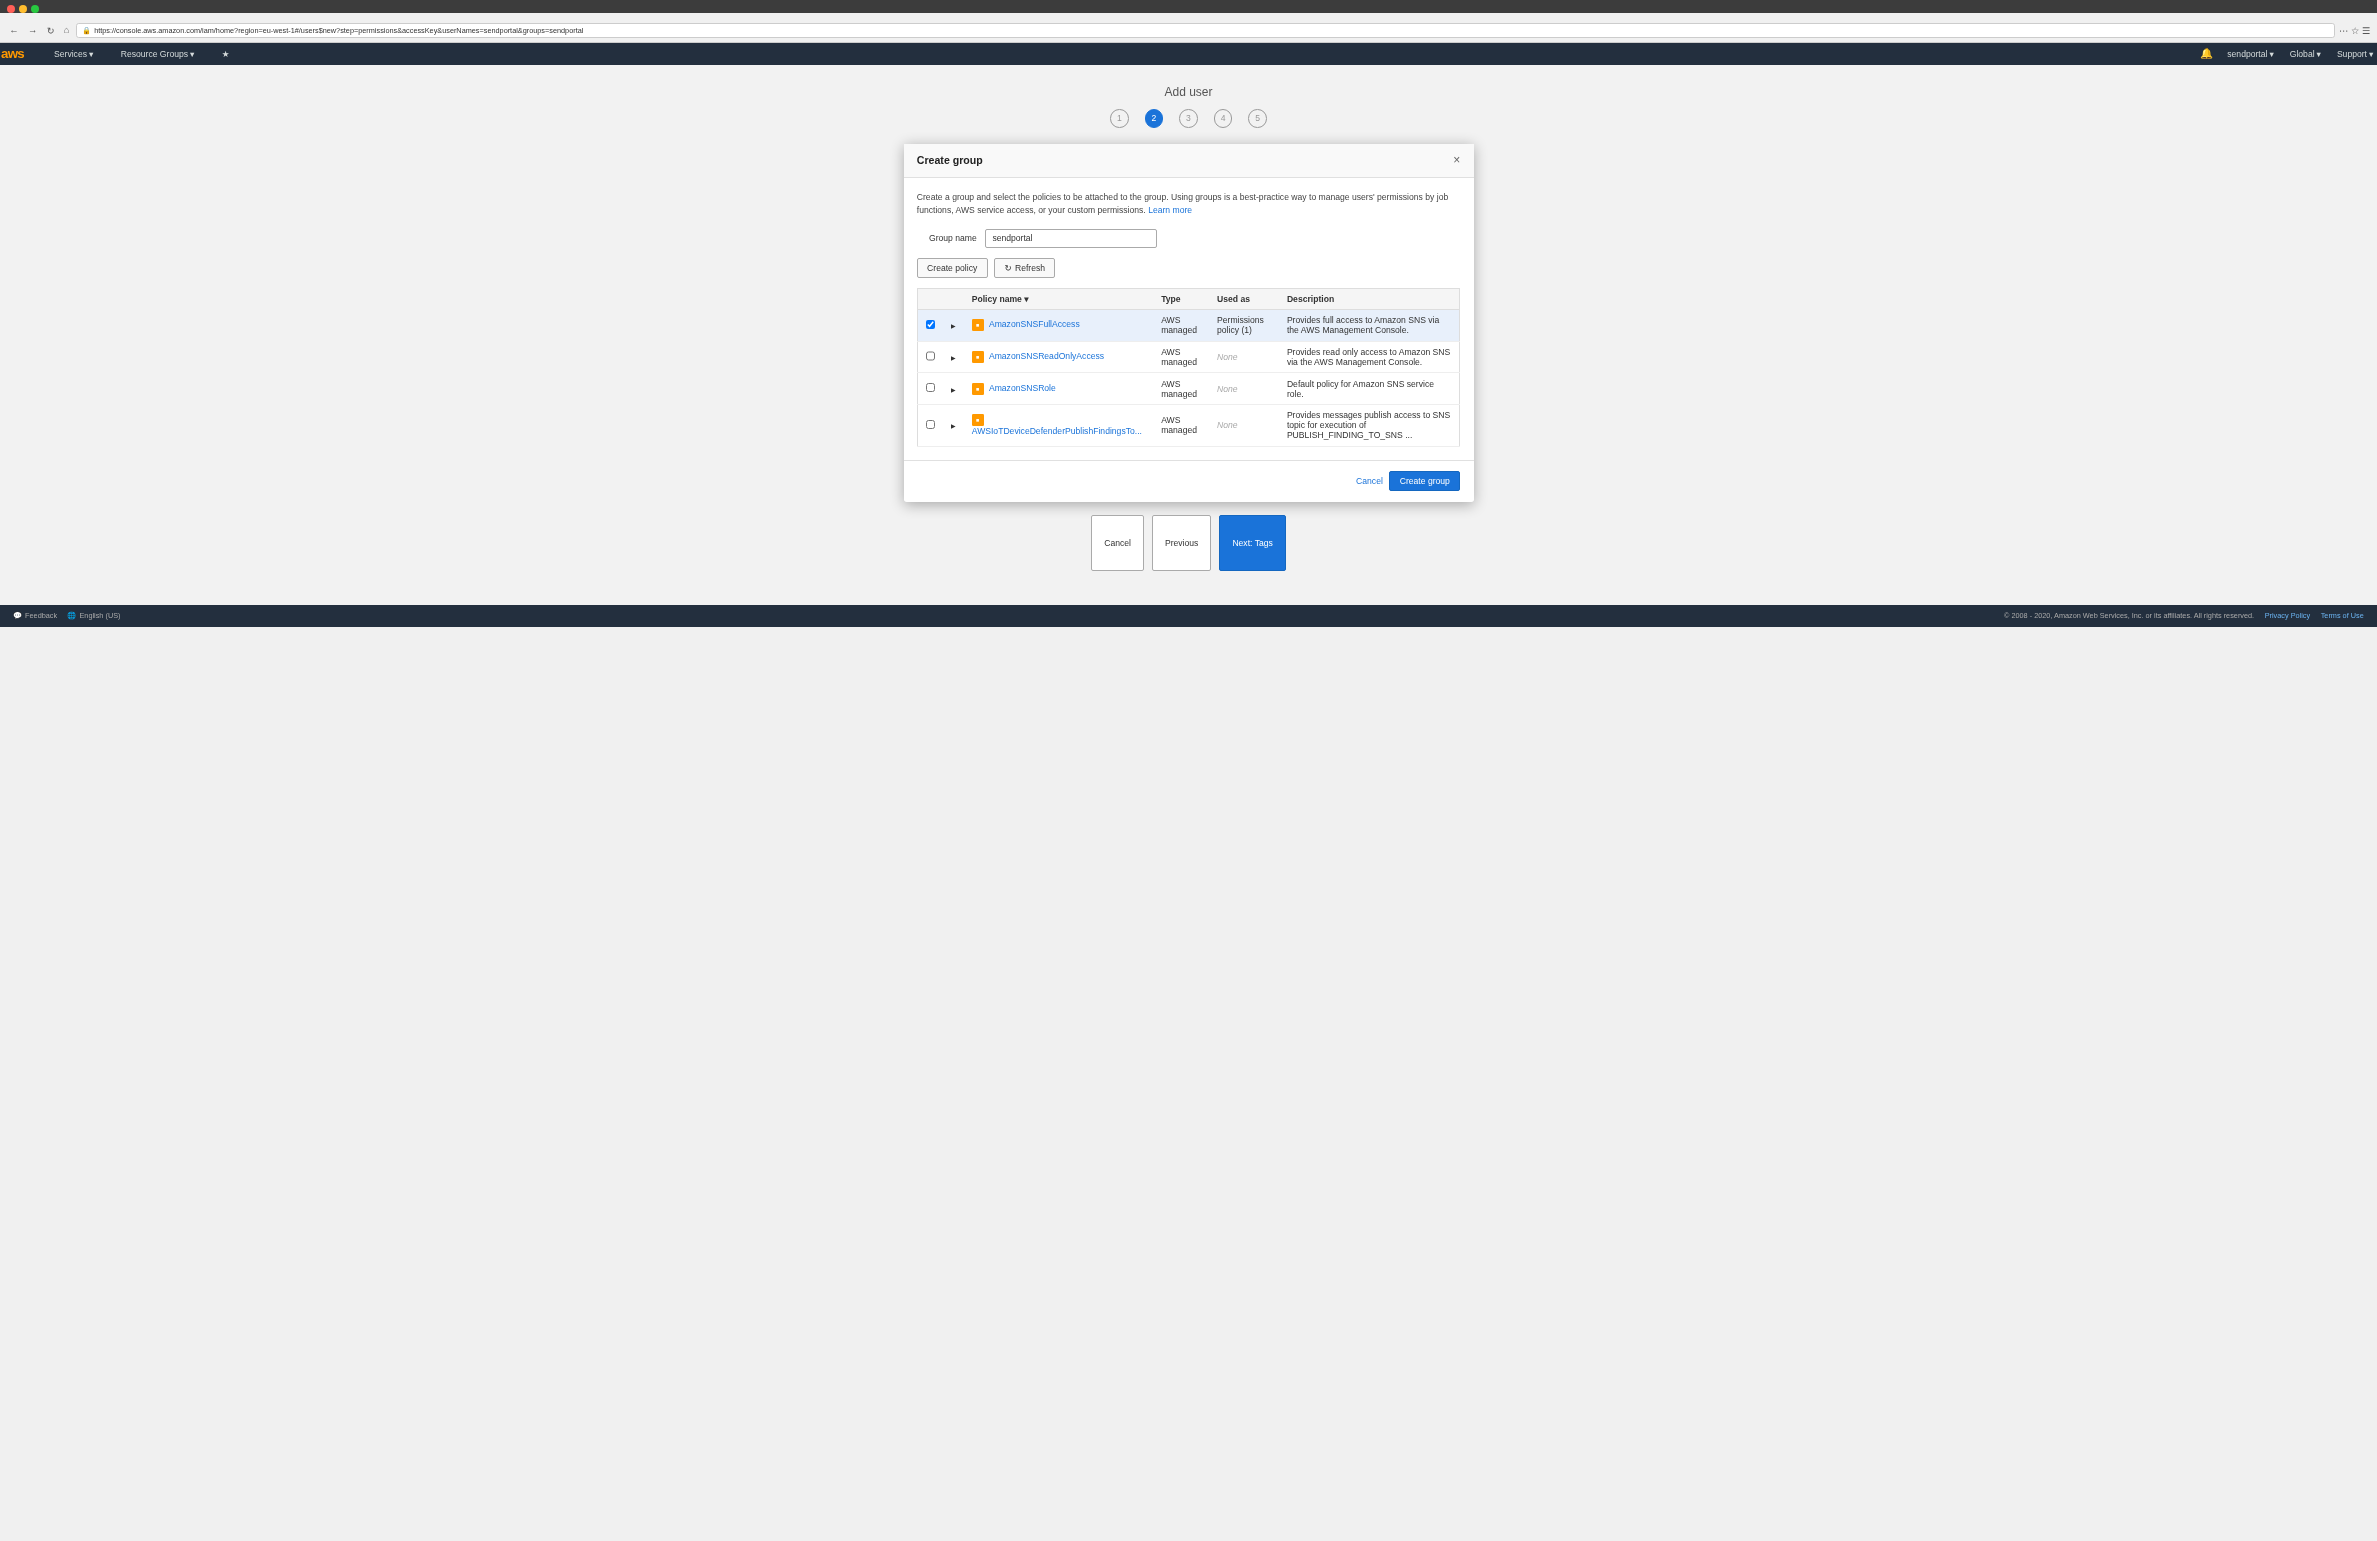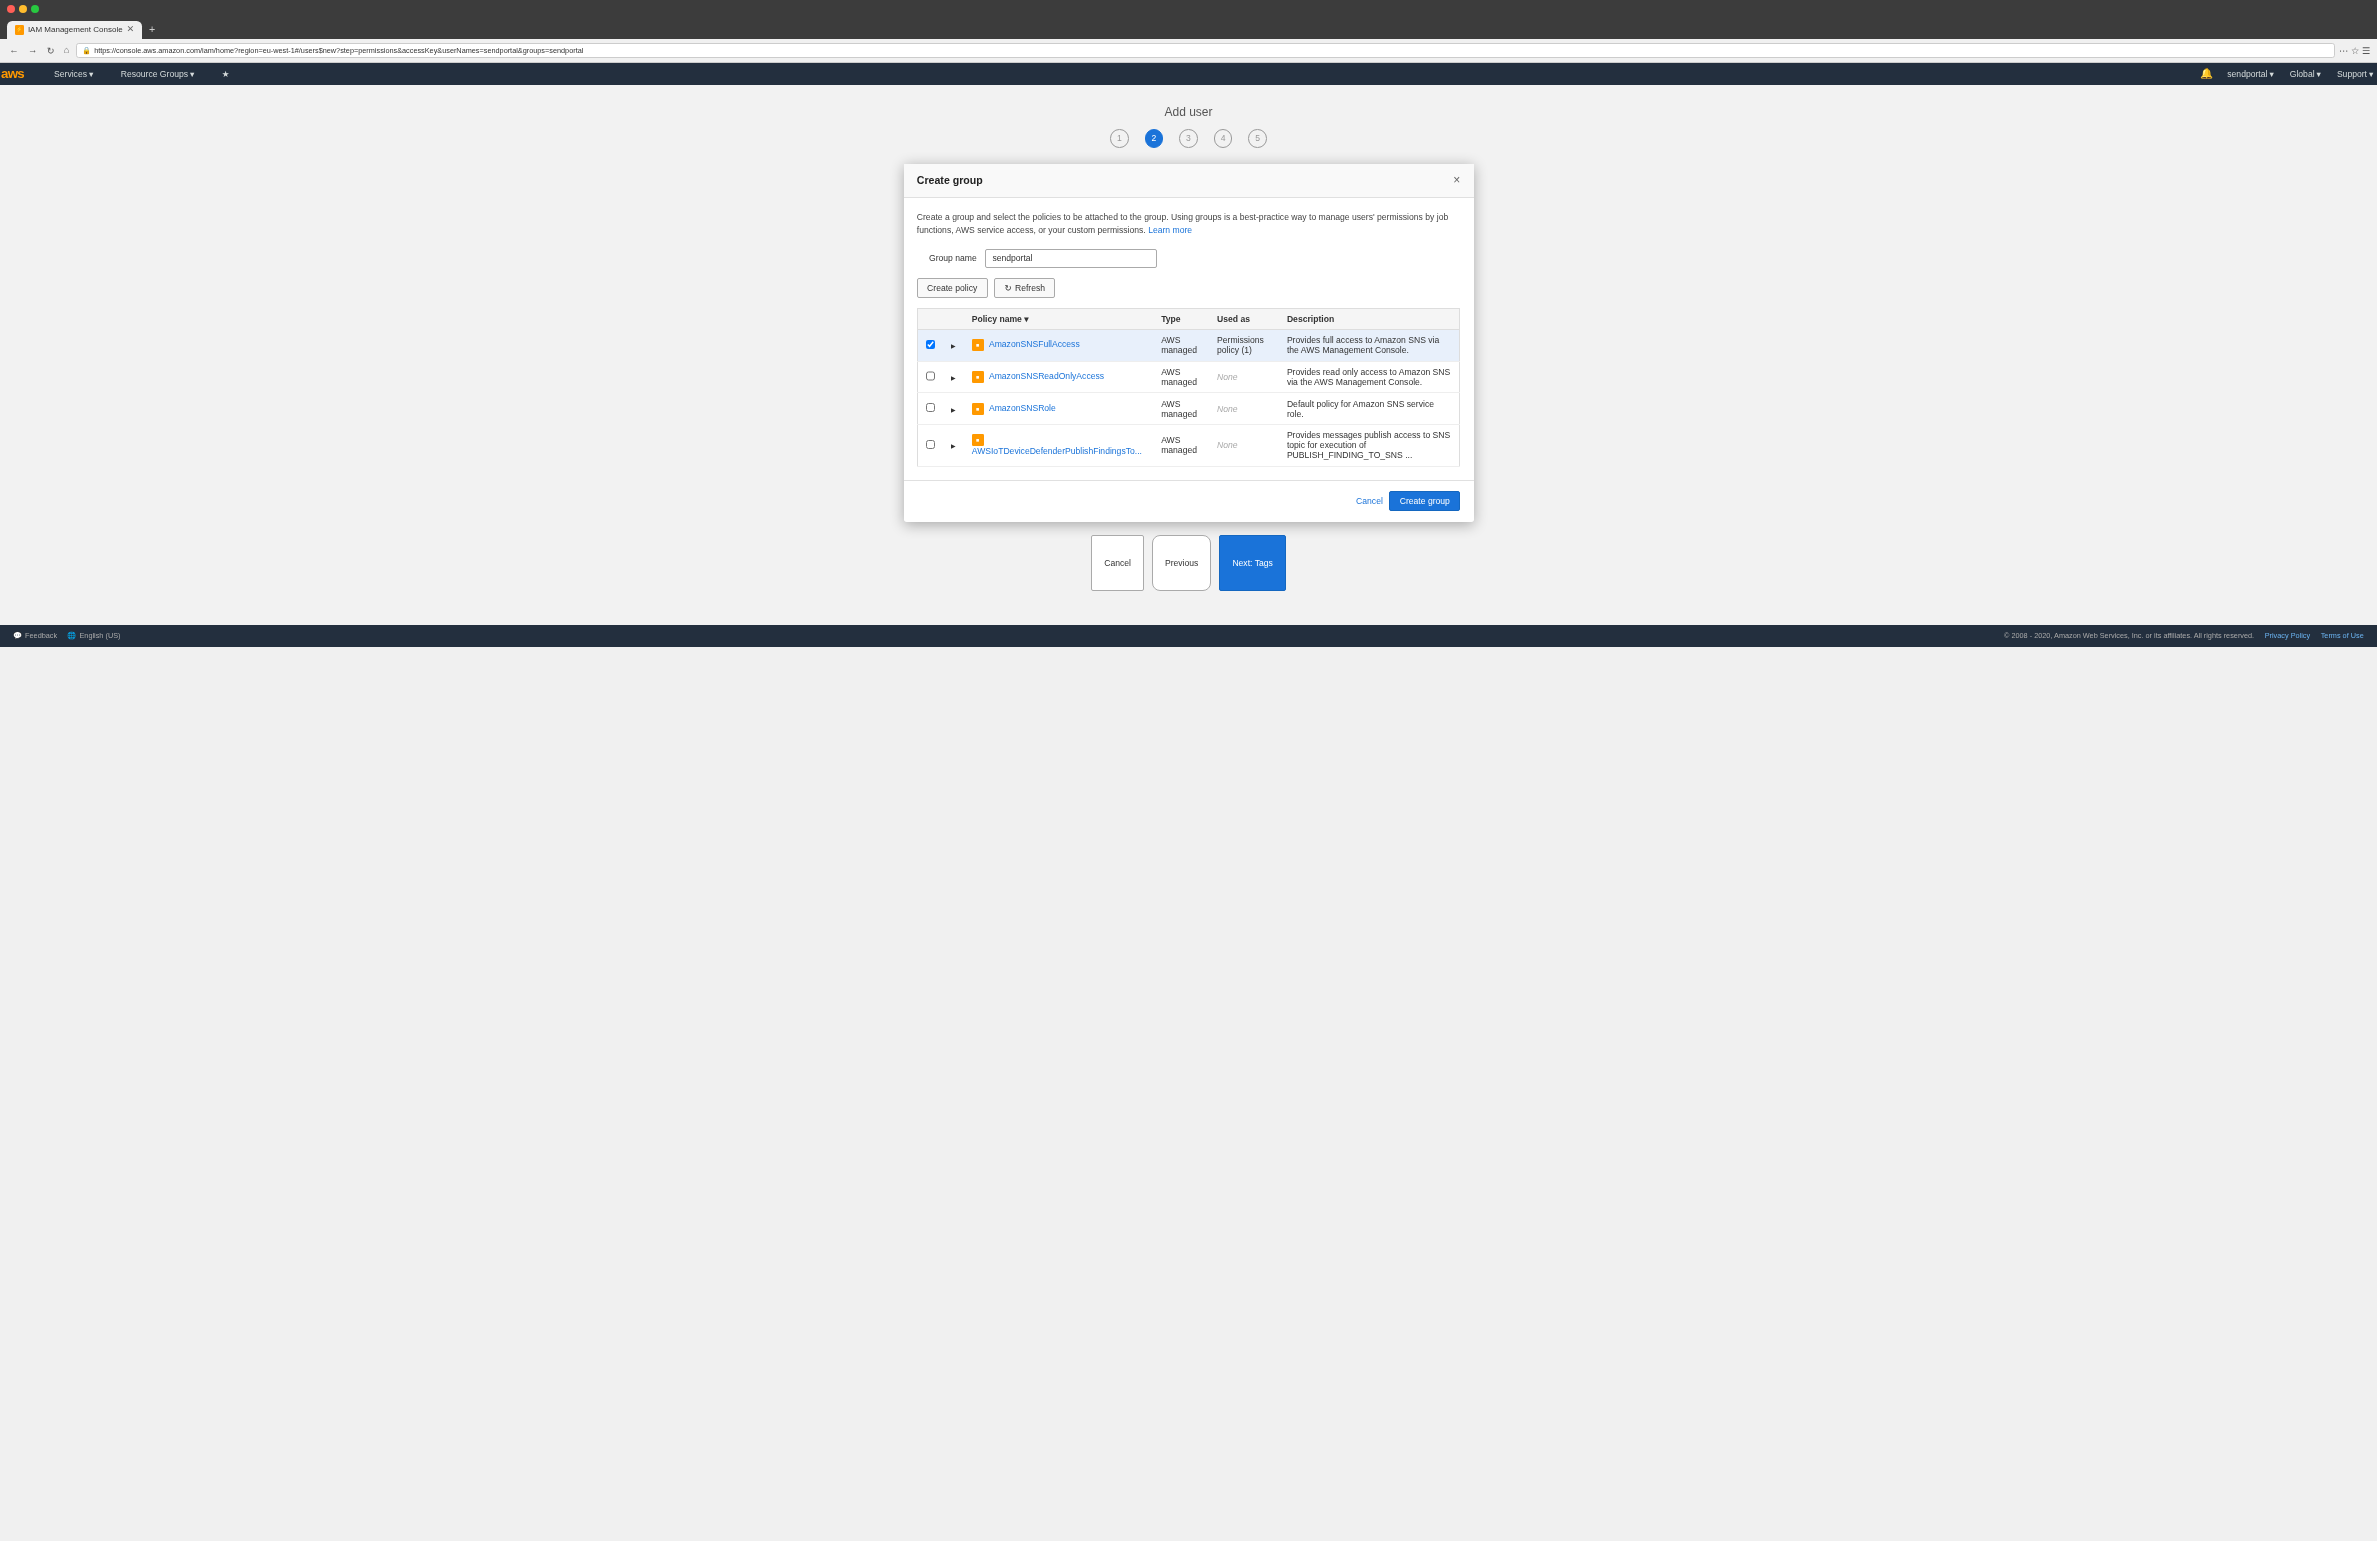--- a/index.html
+++ b/index.html
@@ -408,21 +408,21 @@
       font-size: 8.6px;
       border-radius: 2px;
       cursor: pointer;
     }
     .btn-prev {
       background: white;
       color: #333;
       border: 0.7px solid #aaa;
       padding: 22px 12px;
       font-size: 8.6px;
-      border-radius: 8px;
+      border-radius: 2px;
       cursor: pointer;
     }
     .btn-cancel-page {
       background: white;
       color: #333;
       border: 0.7px solid #aaa;
       padding: 5.3px 12px;
       font-size: 8.6px;
       border-radius: 2px;
       cursor: pointer;
@@ -483,28 +483,20 @@
     }
   </style>
 </head>
 <body>
 
 <div class="browser-chrome">
   <div class="traffic-lights">
     <div class="traffic-light tl-red"></div>
     <div class="traffic-light tl-yellow"></div>
     <div class="traffic-light tl-green"></div>
-  </div>
-  <div class="browser-tabs">
-    <div class="browser-tab">
-      <span class="tab-favicon">⚡</span>
-      <span class="tab-title">IAM Management Console</span>
-      <span class="tab-close">✕</span>
-    </div>
-    <div class="tab-new">+</div>
   </div>
 </div>
 
 <div class="browser-toolbar">
   <button class="nav-btn">←</button>
   <button class="nav-btn">→</button>
   <button class="nav-btn">↻</button>
   <button class="nav-btn">⌂</button>
   <div class="address-bar">
     <span class="address-lock">🔒</span>

